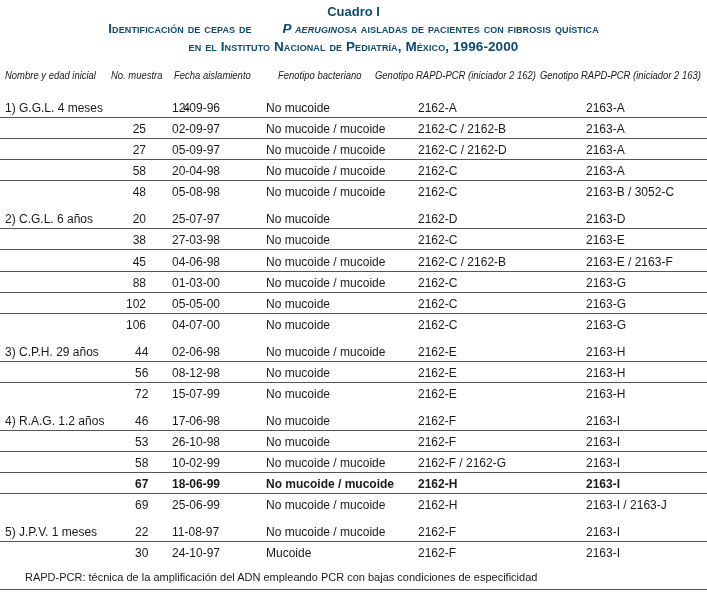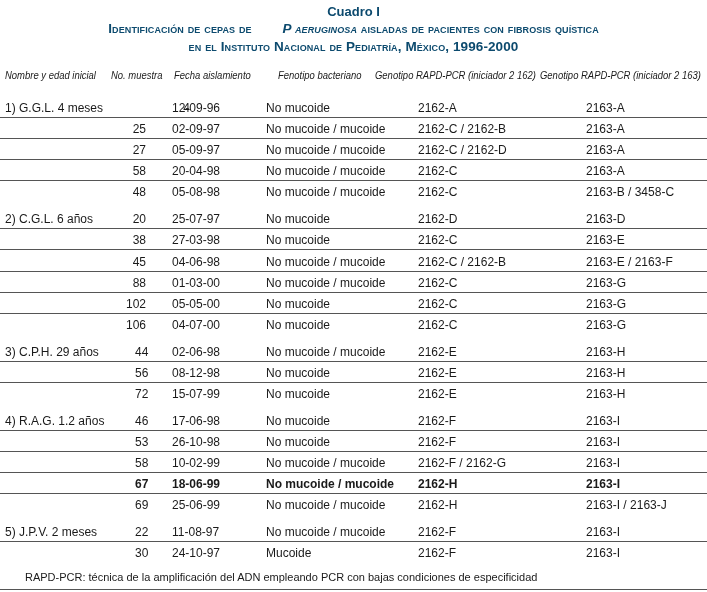--- a/index.html
+++ b/index.html
@@ -88,21 +88,21 @@
       <span class="cell c-fen">No mucoide / mucoide</span>
       <span class="cell c-g1">2162-C</span>
       <span class="cell c-g2">2163-A</span>
     </div>
     <div class="row" style="top: 182px;">
       <span class="cell c-name"></span>
       <span class="cell c-num-r">48</span>
       <span class="cell c-date">05-08-98</span>
       <span class="cell c-fen">No mucoide / mucoide</span>
       <span class="cell c-g1">2162-C</span>
-      <span class="cell c-g2">2163-B / 3458-C</span>
+      <span class="cell c-g2">2163-B / 3052-C</span>
     </div>
     <div class="row lined" style="top: 209px;">
       <span class="cell c-name">2) C.G.L. 6 años</span>
       <span class="cell c-num-r">20</span>
       <span class="cell c-date">25-07-97</span>
       <span class="cell c-fen">No mucoide</span>
       <span class="cell c-g1">2162-D</span>
       <span class="cell c-g2">2163-D</span>
     </div>
     <div class="row lined" style="top: 230px;">
@@ -203,21 +203,21 @@
     </div>
     <div class="row" style="top: 495px;">
       <span class="cell c-name"></span>
       <span class="cell c-num-l">69</span>
       <span class="cell c-date">25-06-99</span>
       <span class="cell c-fen">No mucoide / mucoide</span>
       <span class="cell c-g1">2162-H</span>
       <span class="cell c-g2">2163-I / 2163-J</span>
     </div>
     <div class="row lined" style="top: 522px;">
-      <span class="cell c-name">5) J.P.V. 2 meses</span>
+      <span class="cell c-name">5) J.P.V. 1 meses</span>
       <span class="cell c-num-l">22</span>
       <span class="cell c-date">11-08-97</span>
       <span class="cell c-fen">No mucoide / mucoide</span>
       <span class="cell c-g1">2162-F</span>
       <span class="cell c-g2">2163-I</span>
     </div>
     <div class="row" style="top: 543px;">
       <span class="cell c-name"></span>
       <span class="cell c-num-l">30</span>
       <span class="cell c-date">24-10-97</span>

